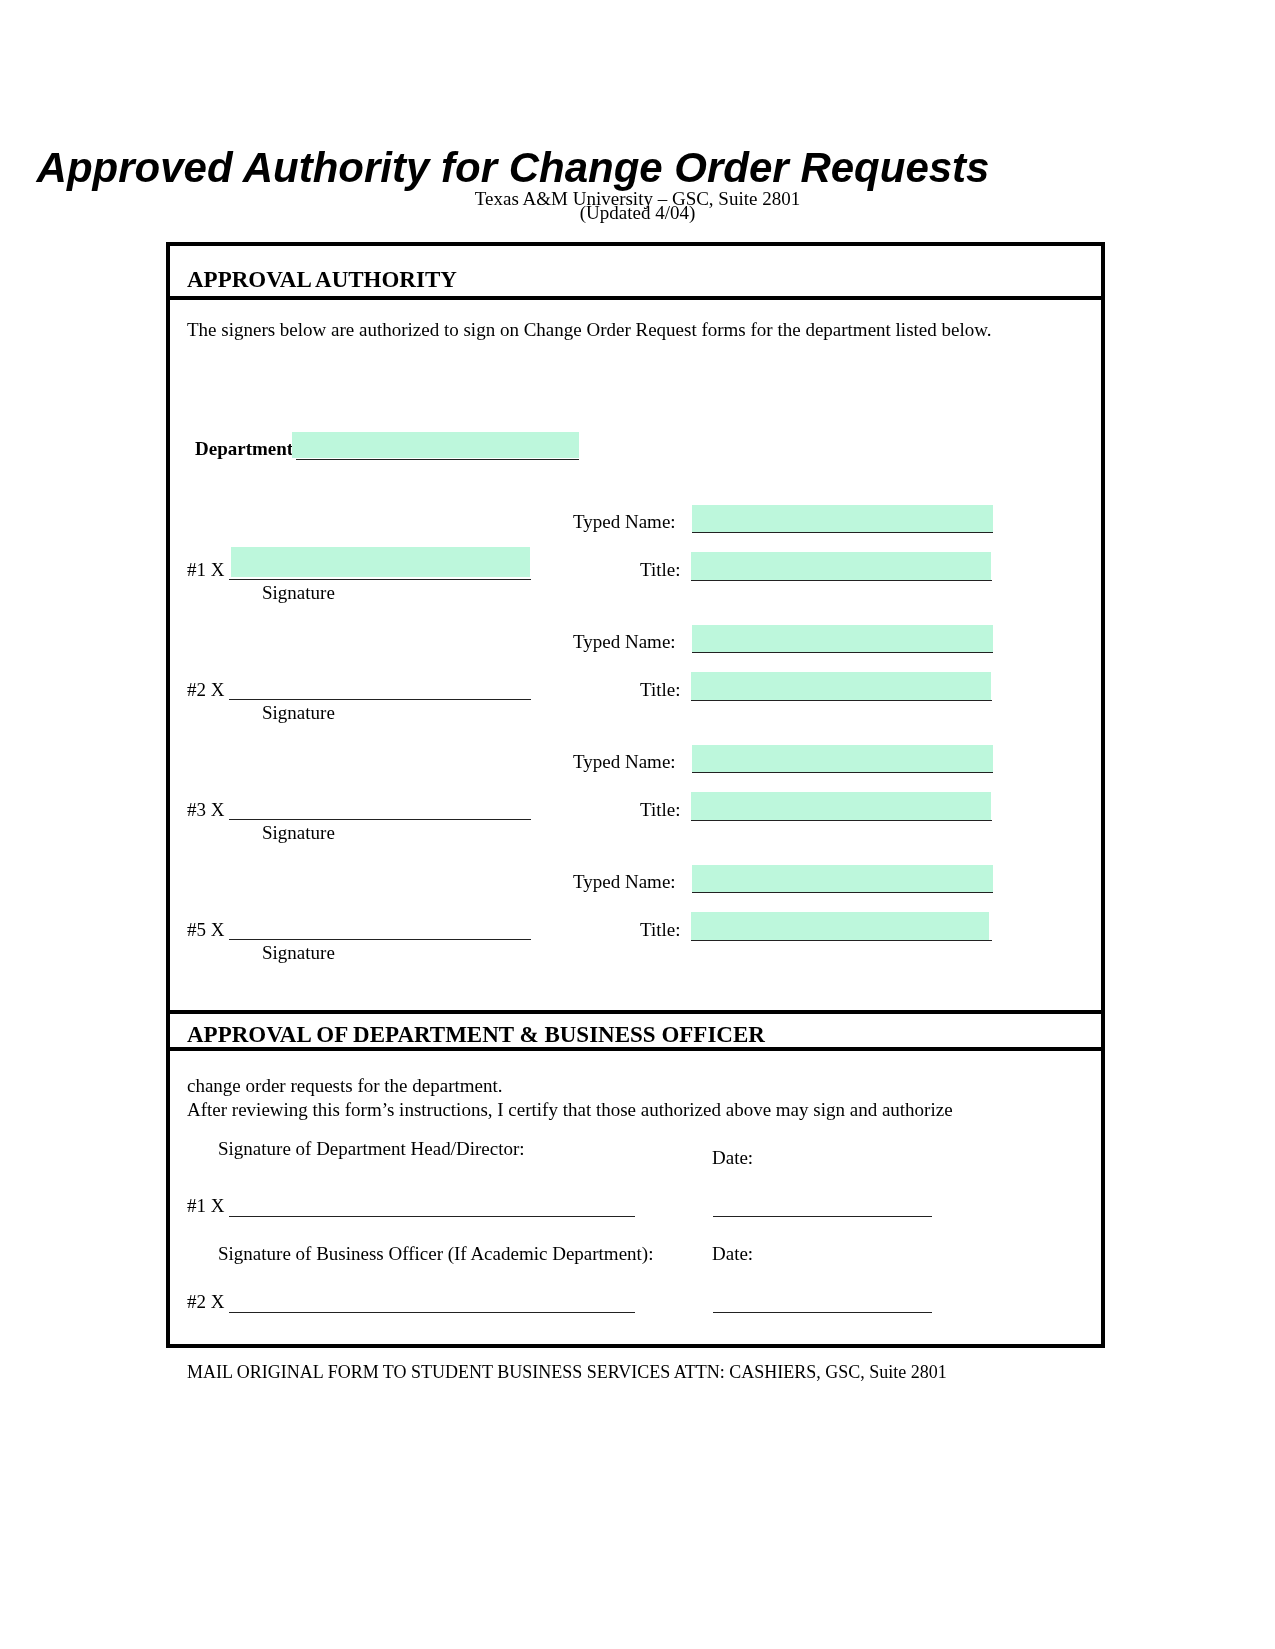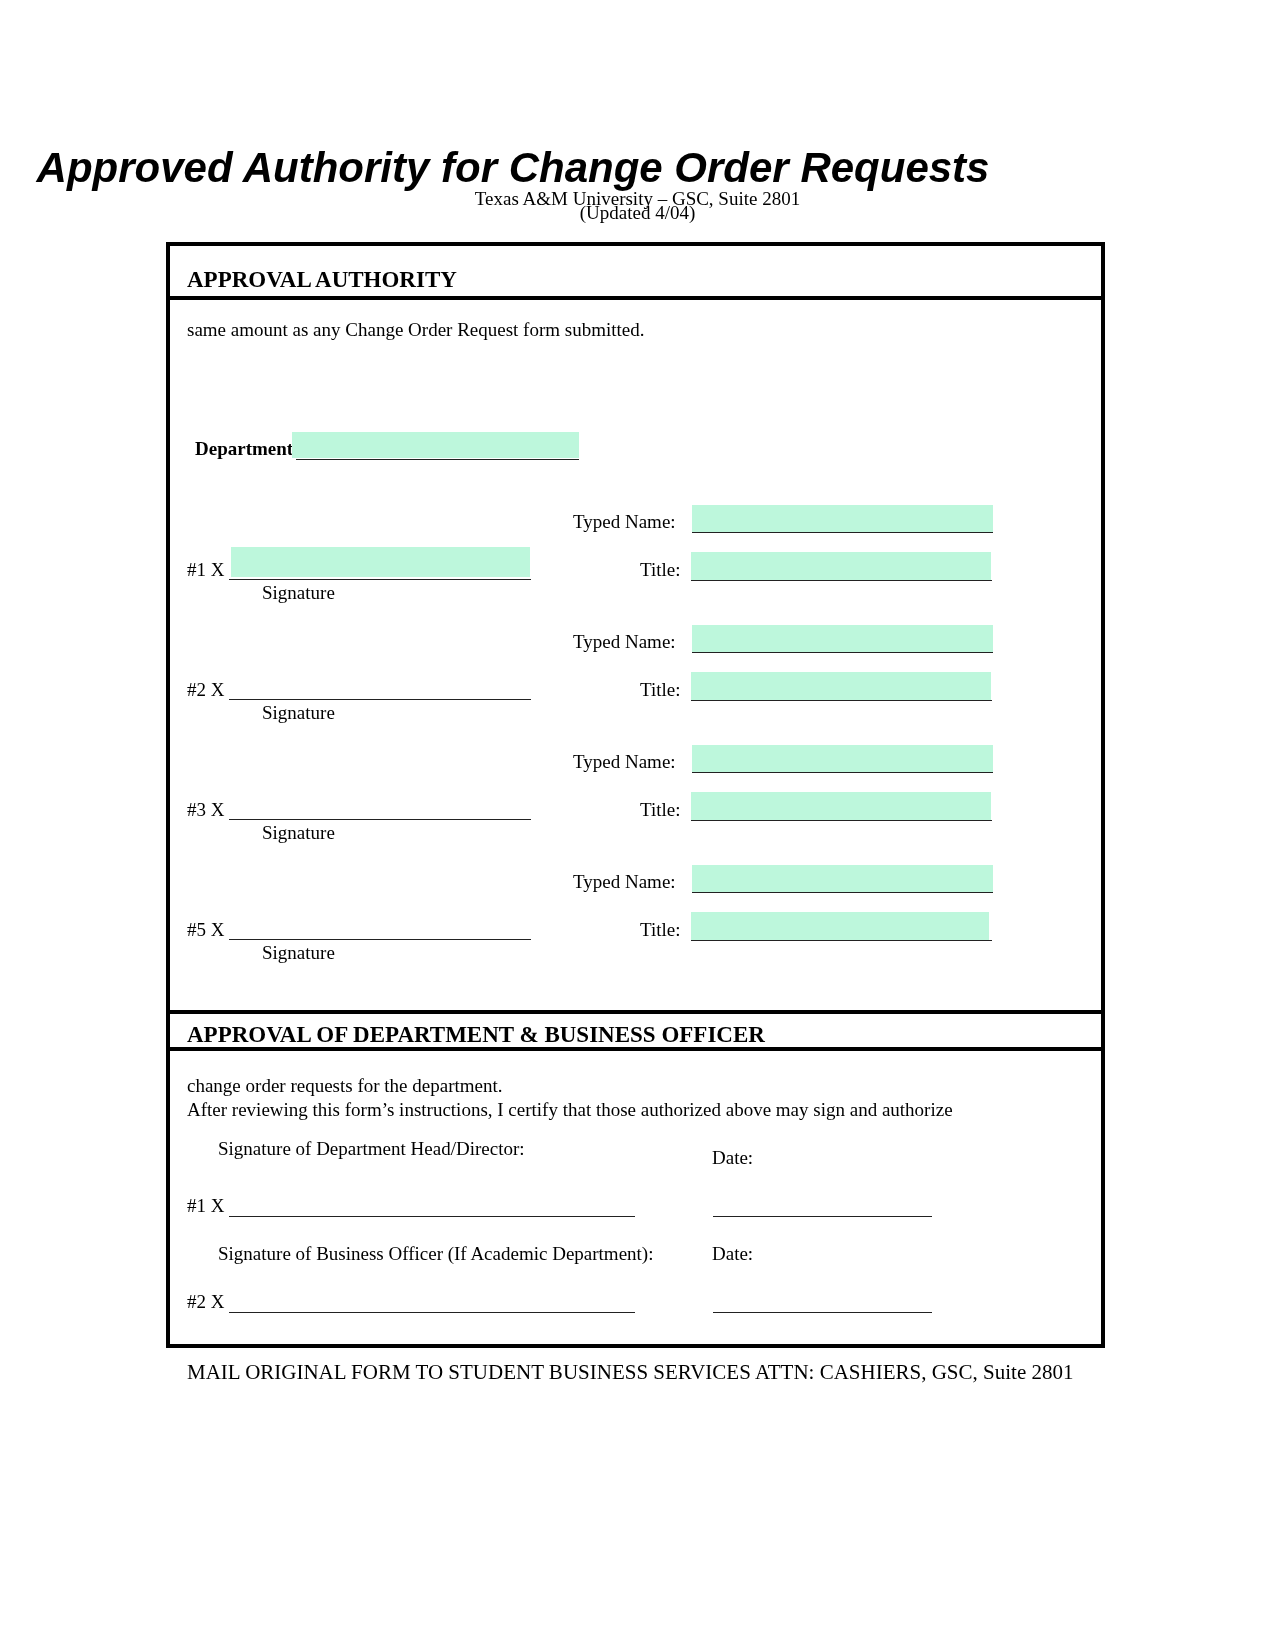--- a/index.html
+++ b/index.html
@@ -7,38 +7,38 @@
   .abs { position:absolute; }
   .title { left:0; width:1026px; top:148px; text-align:center; font-family:"Liberation Sans", sans-serif; font-weight:bold; font-style:italic; font-size:42px; line-height:40px; }
   .sub { left:0; width:1275px; text-align:center; font-size:19px; line-height:22px; }
   .frame { left:166px; top:242px; width:939px; height:1106px; border:4px solid #000; box-sizing:border-box; }
   .hline { position:absolute; left:166px; width:939px; height:0; border-top:4px solid #000; }
   .sec-head { font-weight:bold; font-size:23px; line-height:28px; left:187px; }
   .para { left:187px; width:900px; font-size:19px; line-height:24px; }
   .txt { font-size:19px; line-height:22px; white-space:nowrap; }
   .field { background:#bdf7dc; }
   .uline { height:0; border-top:1.5px solid #222; }
-  .footer { left:187px; font-size:21px; line-height:18px; white-space:nowrap; }
+  .footer { left:187px; font-size:18px; line-height:18px; white-space:nowrap; }
 </style>
 </head>
 <body>
 
 <div class="abs title">Approved Authority for Change Order Requests</div>
 <div class="abs sub" style="top:188px;">Texas A&amp;M University – GSC, Suite 2801</div>
 <div class="abs sub" style="top:202px;">(Updated 4/04)</div>
 
 <div class="abs frame"></div>
 <div class="hline" style="top:296px;"></div>
 <div class="hline" style="top:1010px;"></div>
 <div class="hline" style="top:1047px;"></div>
 
 <div class="abs sec-head" style="top:266px;">APPROVAL AUTHORITY</div>
 
 <div class="abs para" style="top:318px;">
-  <div>same amount as any Change Order Request form submitted.</div>
+  <div>The signers below are authorized to sign on Change Order Request forms for the department listed below.</div>
 </div>
 
 <div class="abs txt" style="left:195px; top:438px;font-weight:bold;">Department:</div>
 <div class="abs field" style="left:292px; top:432px; width:287px; height:26px;"></div>
 <div class="abs uline" style="left:296px; top:459px; width:283px;"></div>
 
 <div class="abs txt" style="left:573px; top:511px;">Typed Name:</div>
 <div class="abs field" style="left:692px; top:505px; width:301px; height:27px;"></div>
 <div class="abs uline" style="left:692px; top:532px; width:301px;"></div>
 

